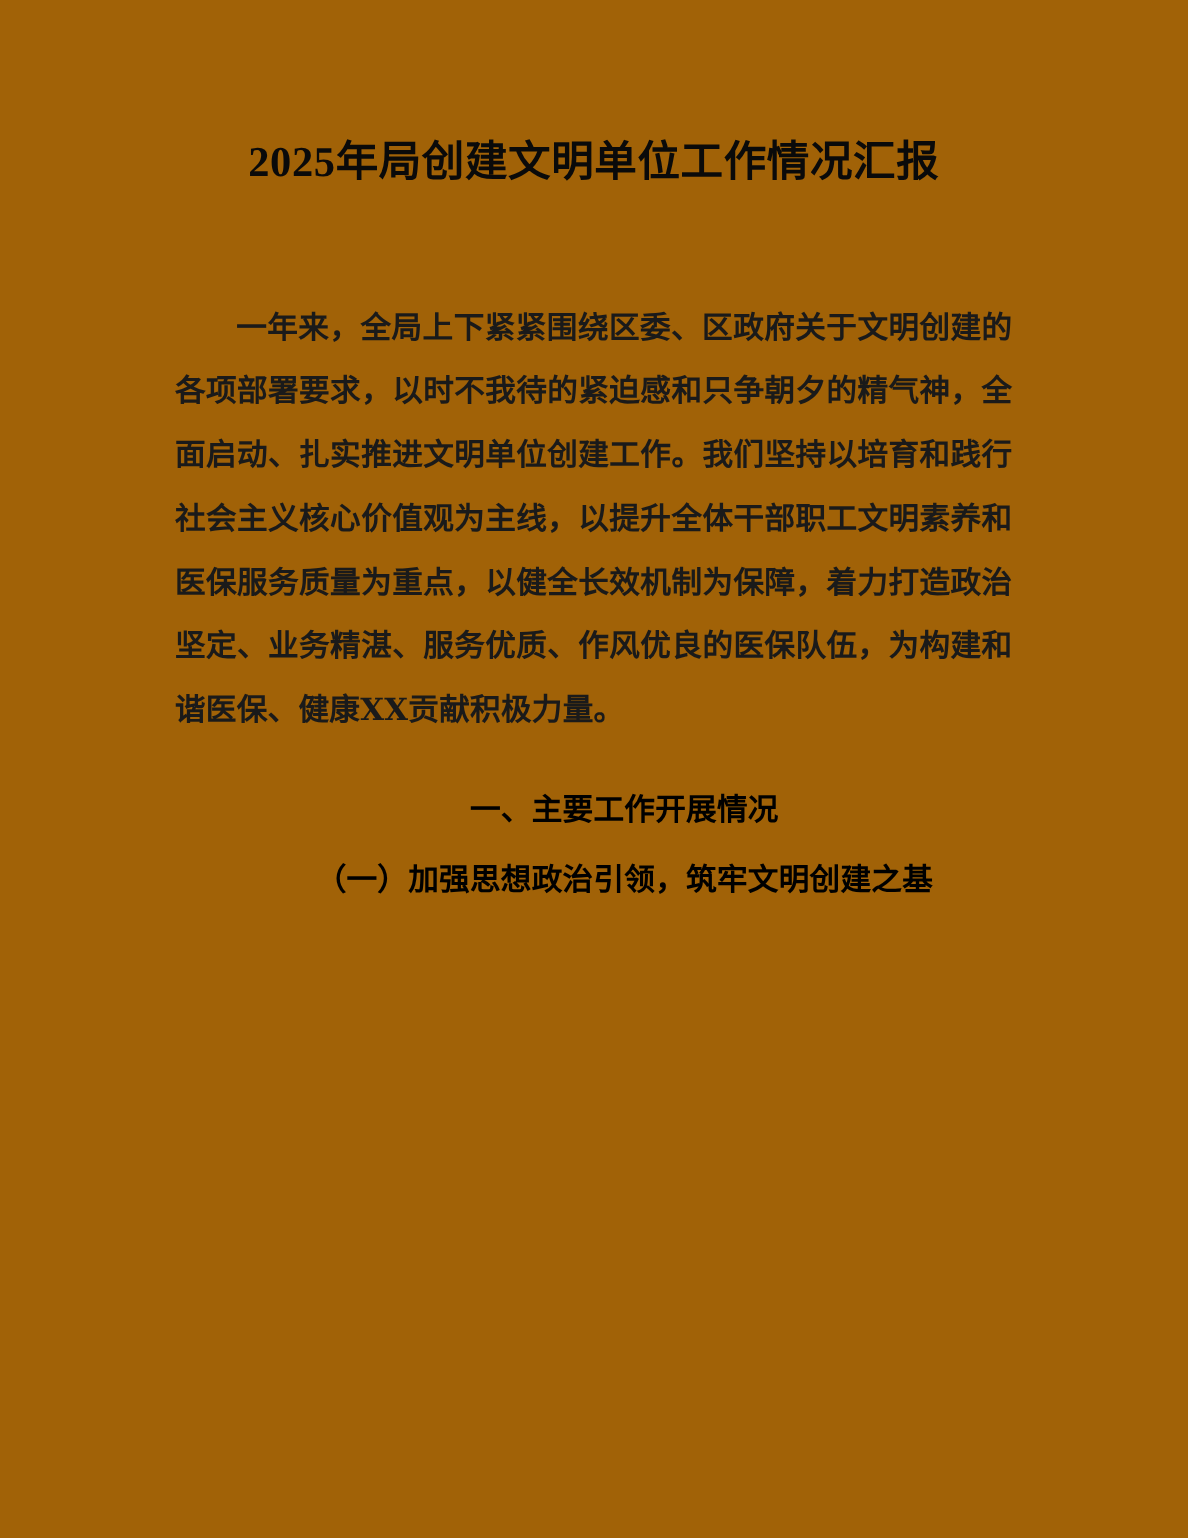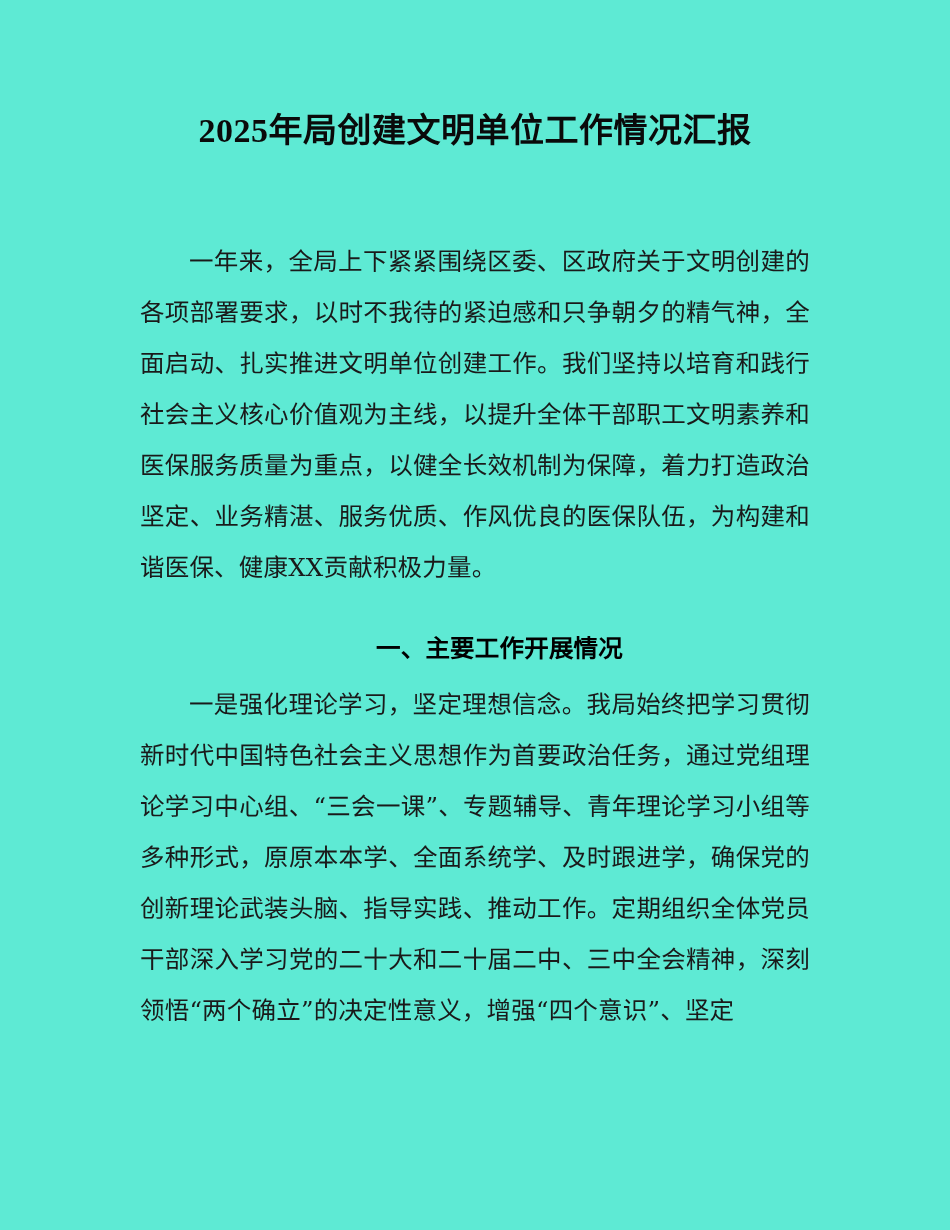--- a/index.html
+++ b/index.html
@@ -13,21 +13,21 @@
     font-family: "Liberation Serif", "DejaVu Serif", serif;
     color: #000000;
     -webkit-font-smoothing: antialiased;
   }
 
   .page {
     position: relative;
     width: 950px;
     height: 1230px;
     margin: 0 auto;
-    background: #5eead4;
+    background: #a16207;
     overflow: hidden;
     box-sizing: border-box;
   }
 
   .content {
     position: absolute;
     left: 140px;
     top: 0;
     width: 670px;
   }
@@ -57,20 +57,21 @@
     text-align-last: left;
     text-justify: inter-character;
     text-indent: 2em;
     color: #1a1a1a;
     letter-spacing: 0.2px;
     word-break: break-all;
   }
 
   .para.first-para {
     margin-top: 82px;
+    font-weight: bold;
   }
 
   
   .heading-1,
   .heading-2 {
     margin: 0;
     font-family: "Liberation Sans", "DejaVu Sans", sans-serif;
     font-weight: 700;
     font-size: 24.5px;
     line-height: 51px;
@@ -98,17 +99,17 @@
 
 <div class="page">
   <div class="content">
 
     <h1 class="doc-title">2025年局创建文明单位工作情况汇报</h1>
 
     <p class="para first-para">一年来，全局上下紧紧围绕区委、区政府关于文明创建的各项部署要求，以时不我待的紧迫感和只争朝夕的精气神，全面启动、扎实推进文明单位创建工作。我们坚持以培育和践行社会主义核心价值观为主线，以提升全体干部职工文明素养和医保服务质量为重点，以健全长效机制为保障，着力打造政治坚定、业务精湛、服务优质、作风优良的医保队伍，为构建和谐医保、健康XX贡献积极力量。</p>
 
     <h2 class="heading-1">一、主要工作开展情况</h2>
 
+    <h3 class="heading-2">（一）加强思想政治引领，筑牢文明创建之基</h3>
 
-    <p class="para body-after-heading">一是强化理论学习，坚定理想信念。我局始终把学习贯彻新时代中国特色社会主义思想作为首要政治任务，通过党组理论学习中心组、“三会一课”、专题辅导、青年理论学习小组等多种形式，原原本本学、全面系统学、及时跟进学，确保党的创新理论武装头脑、指导实践、推动工作。定期组织全体党员干部深入学习党的二十大和二十届二中、三中全会精神，深刻领悟“两个确立”的决定性意义，增强“四个意识”、坚定</p>
 
   </div>
 </div>
 
 </body></html>

